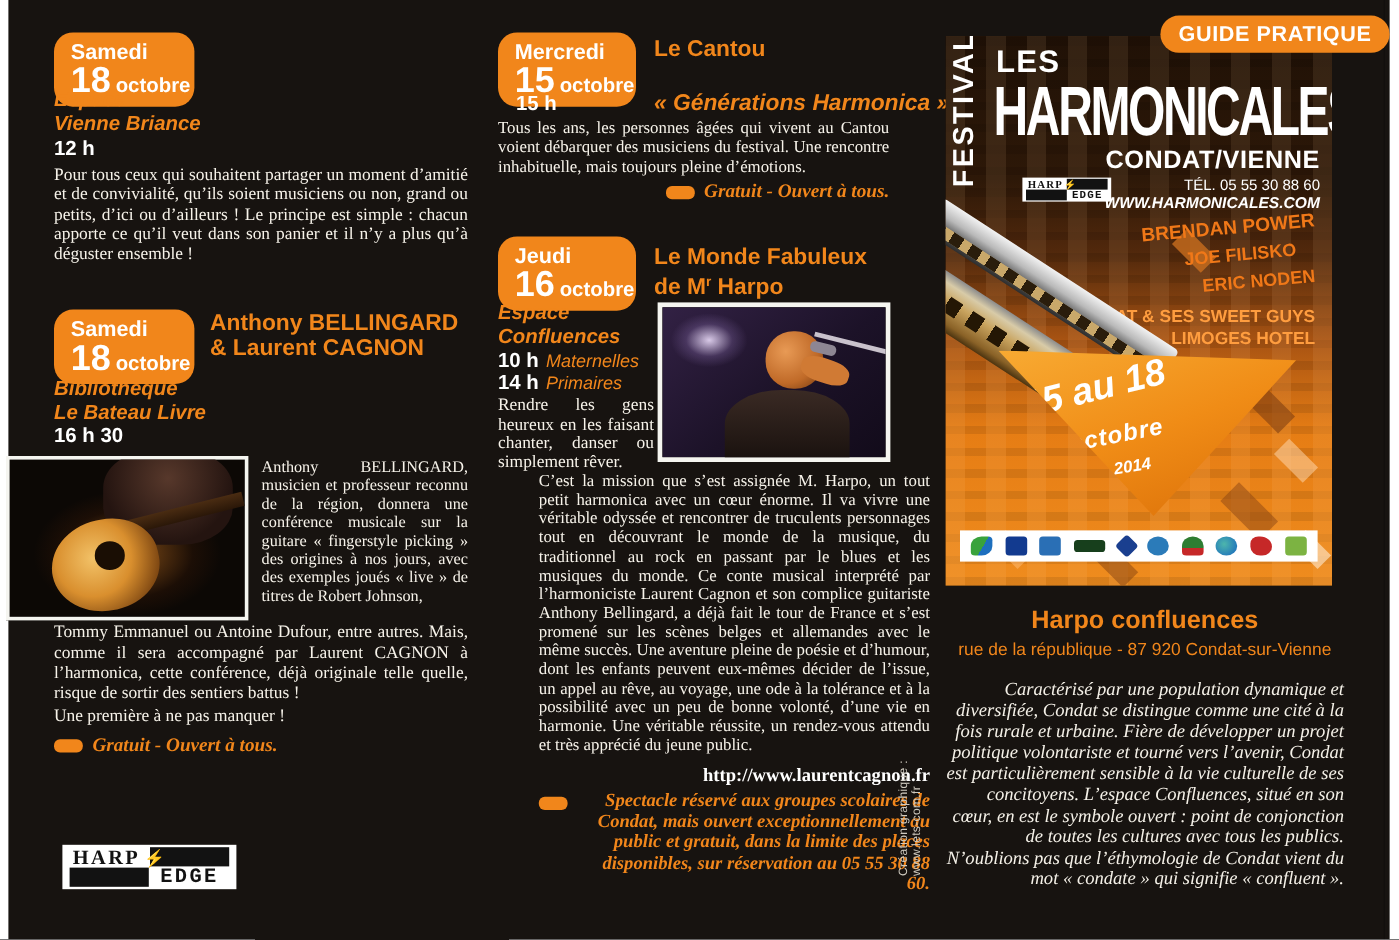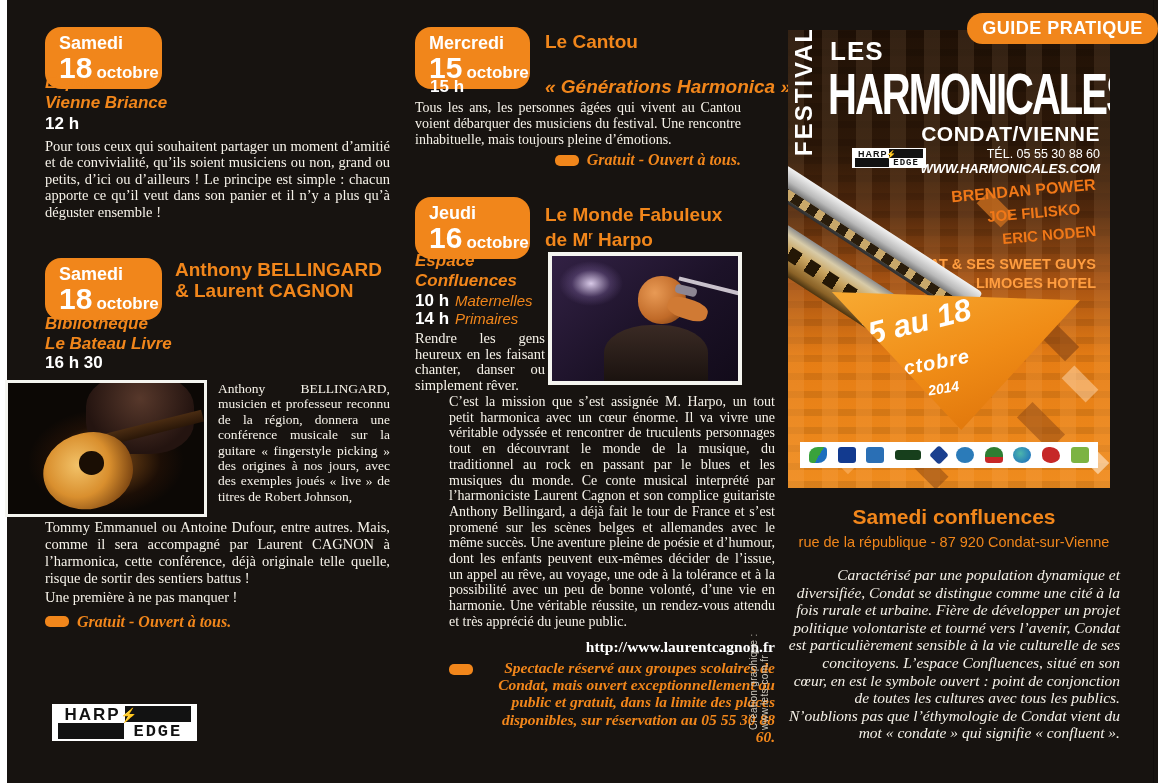--- a/index.html
+++ b/index.html
@@ -45,21 +45,21 @@
              background:linear-gradient(#3a2a24,#17100d);}
   .ph2-head{position:absolute;left:46%;top:16%;width:26%;height:38%;border-radius:48%;
             background:radial-gradient(circle at 35% 35%,#e89a55,#c06a28 60%,#6b350f);}
   .ph2-hand{position:absolute;left:62%;top:34%;width:22%;height:16%;border-radius:40%;
             background:#d07a34;transform:rotate(18deg);}
   .ph2-mic{position:absolute;right:-2%;top:22%;width:34%;height:4px;background:#c9c2cc;transform:rotate(14deg);}
   .ph2-mic2{position:absolute;right:22%;top:24%;width:12%;height:9px;border-radius:4px;background:#8d8693;transform:rotate(14deg);}
   
   .helogo{position:absolute;background:#fff;display:block;}
   .he-harp{position:absolute;left:6%;top:4%;width:44%;height:48%;color:#121212;
-           font-family:Liberation Sans, sans-serif;font-weight:bold;text-align:center;letter-spacing:2px;}
+           font-family:Liberation Serif, serif;font-weight:bold;letter-spacing:2px;}
   .he-blk1{position:absolute;left:4%;bottom:6%;width:46%;height:44%;background:#121212;}
   .he-blk2{position:absolute;right:4%;top:6%;width:46%;height:44%;background:#121212;}
   .he-edge{position:absolute;right:5%;bottom:2%;width:44%;height:50%;color:#121212;
            font-family:Liberation Mono, monospace;font-weight:bold;text-align:center;letter-spacing:2px;}
   .he-bolt{position:absolute;left:47%;top:8%;font-size:14px;color:#121212;}
   
   .guide{position:absolute;left:967px;top:13px;width:191px;height:31px;background:#f1861b;
          border-radius:17px;color:#fff;font-weight:bold;font-size:18px;letter-spacing:.5px;
          display:flex;align-items:center;justify-content:center;z-index:5;}
   
@@ -297,17 +297,17 @@
       <div class="slogo"></div>
       <div class="slogo"></div>
       <div class="slogo"></div>
       <div class="slogo"></div>
       <div class="slogo"></div>
       <div class="slogo"></div>
     </div>
   </div>
 
   <div class="abs" style="left:788px;top:505px;width:332px;">
-    <div class="vi-title">Samedi confluences</div>
+    <div class="vi-title">Harpo confluences</div>
     <div class="vi-addr">rue de la république - 87 920 Condat-sur-Vienne</div>
     <div class="vi-body">Caractérisé par une population dynamique et diversifiée, Condat se distingue comme une cité à la fois rurale et urbaine. Fière de développer un projet politique volontariste et tourné vers l’avenir, Condat est particulièrement sensible à la vie culturelle de ses concitoyens. L’espace Confluences, situé en son cœur, en est le symbole ouvert : point de conjonction de toutes les cultures avec tous les publics. N’oublions pas que l’éthymologie de Condat vient du mot « condate » qui signifie « confluent ».</div>
   </div>
 </div>
 
 </body></html>

